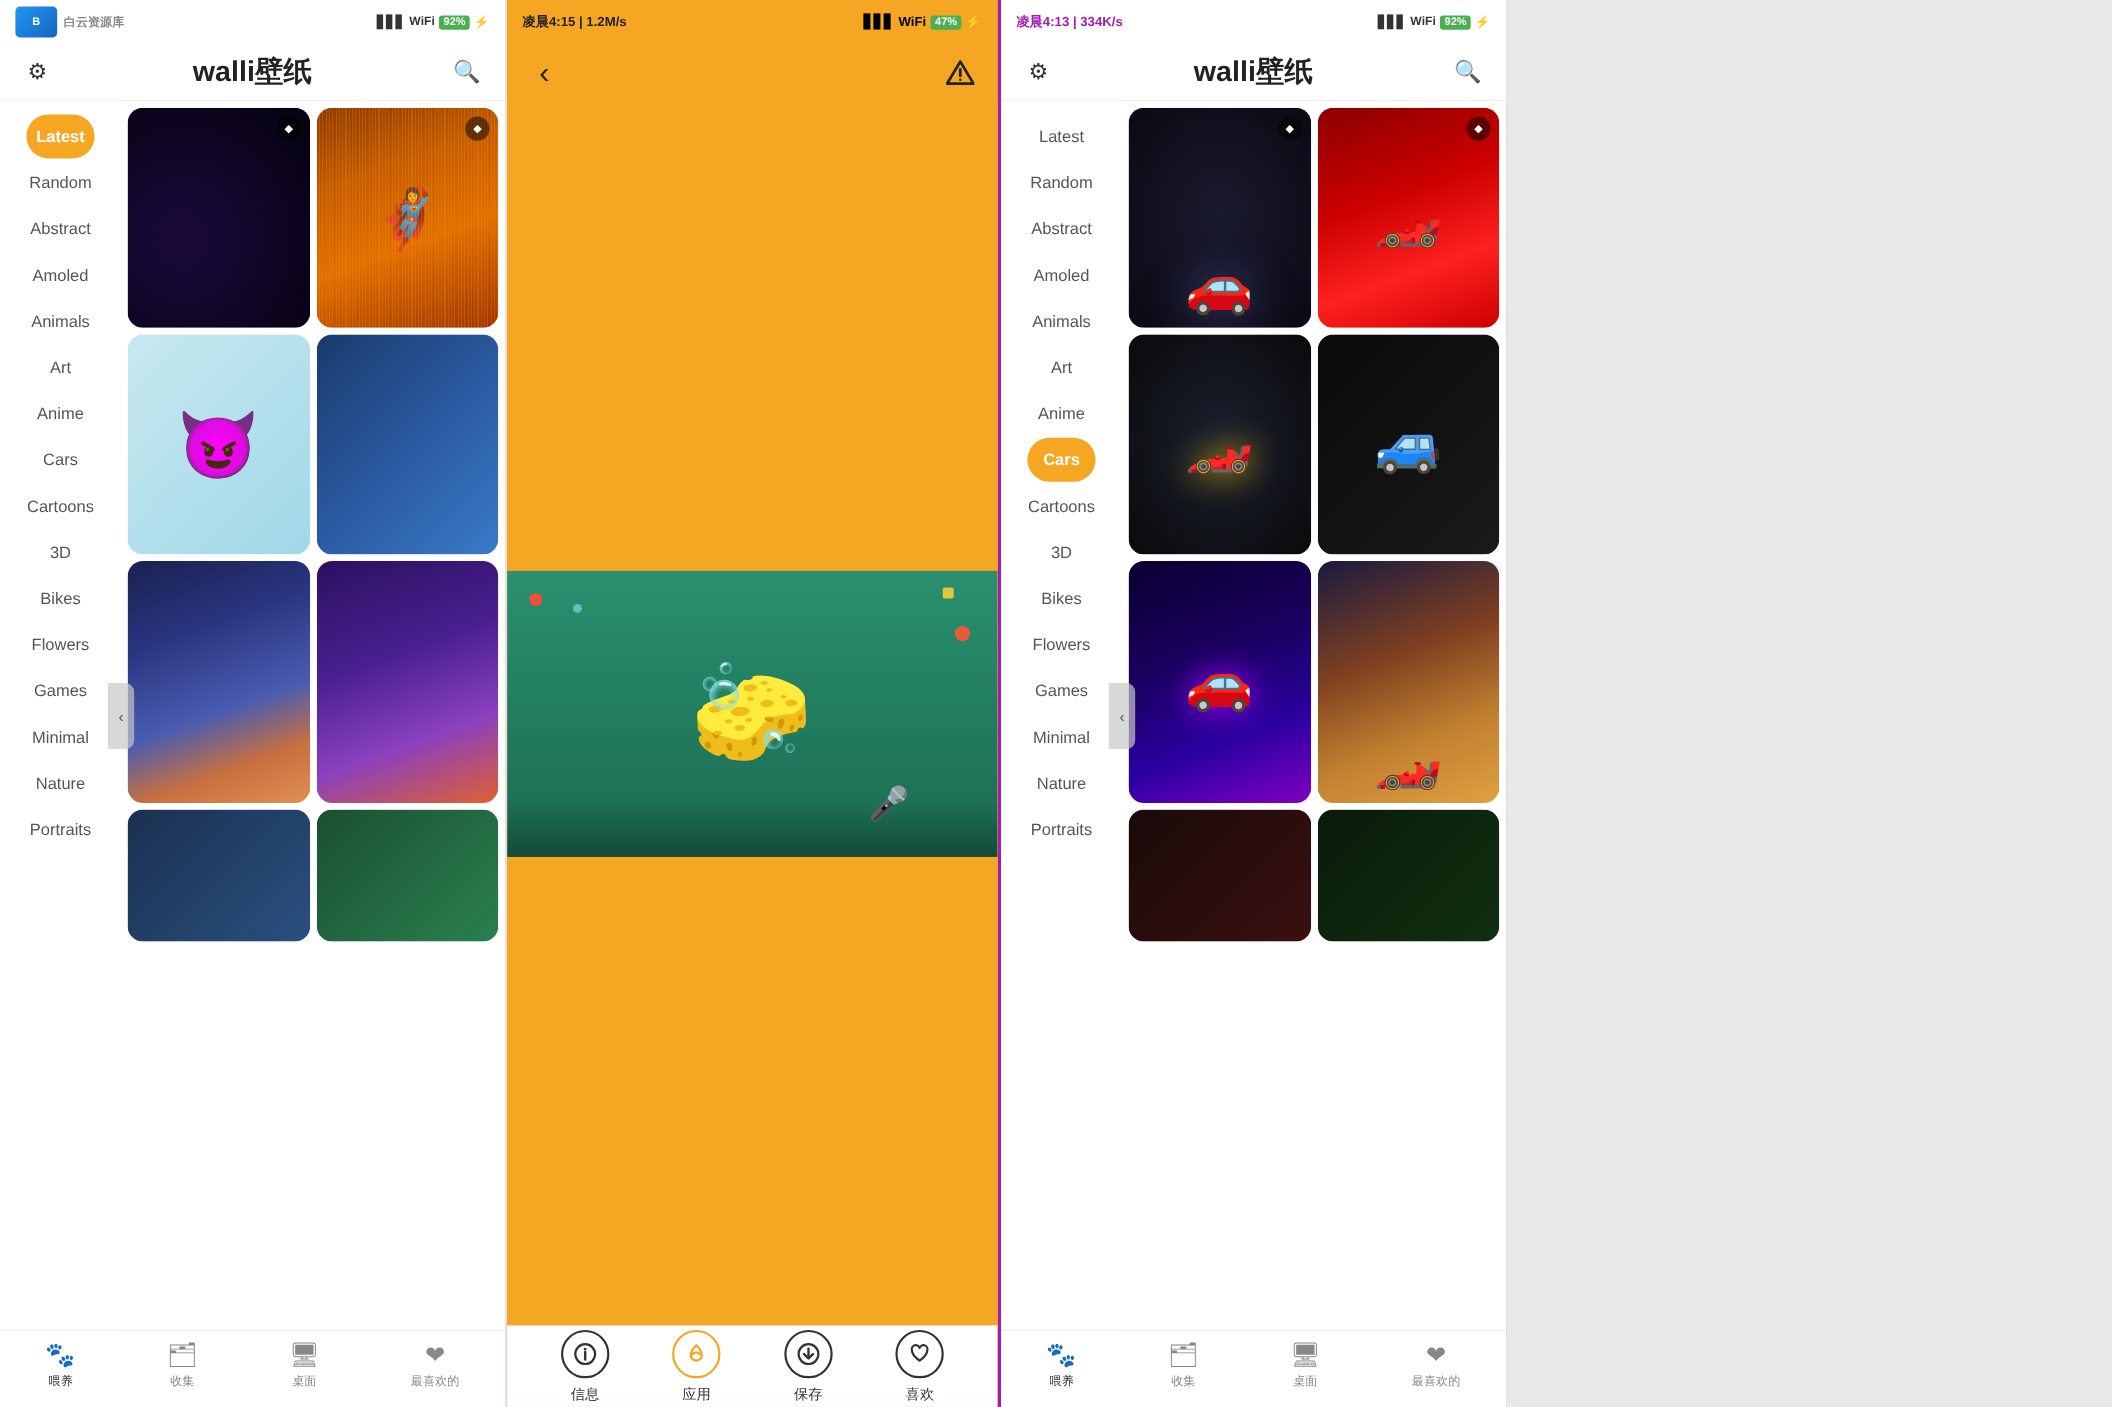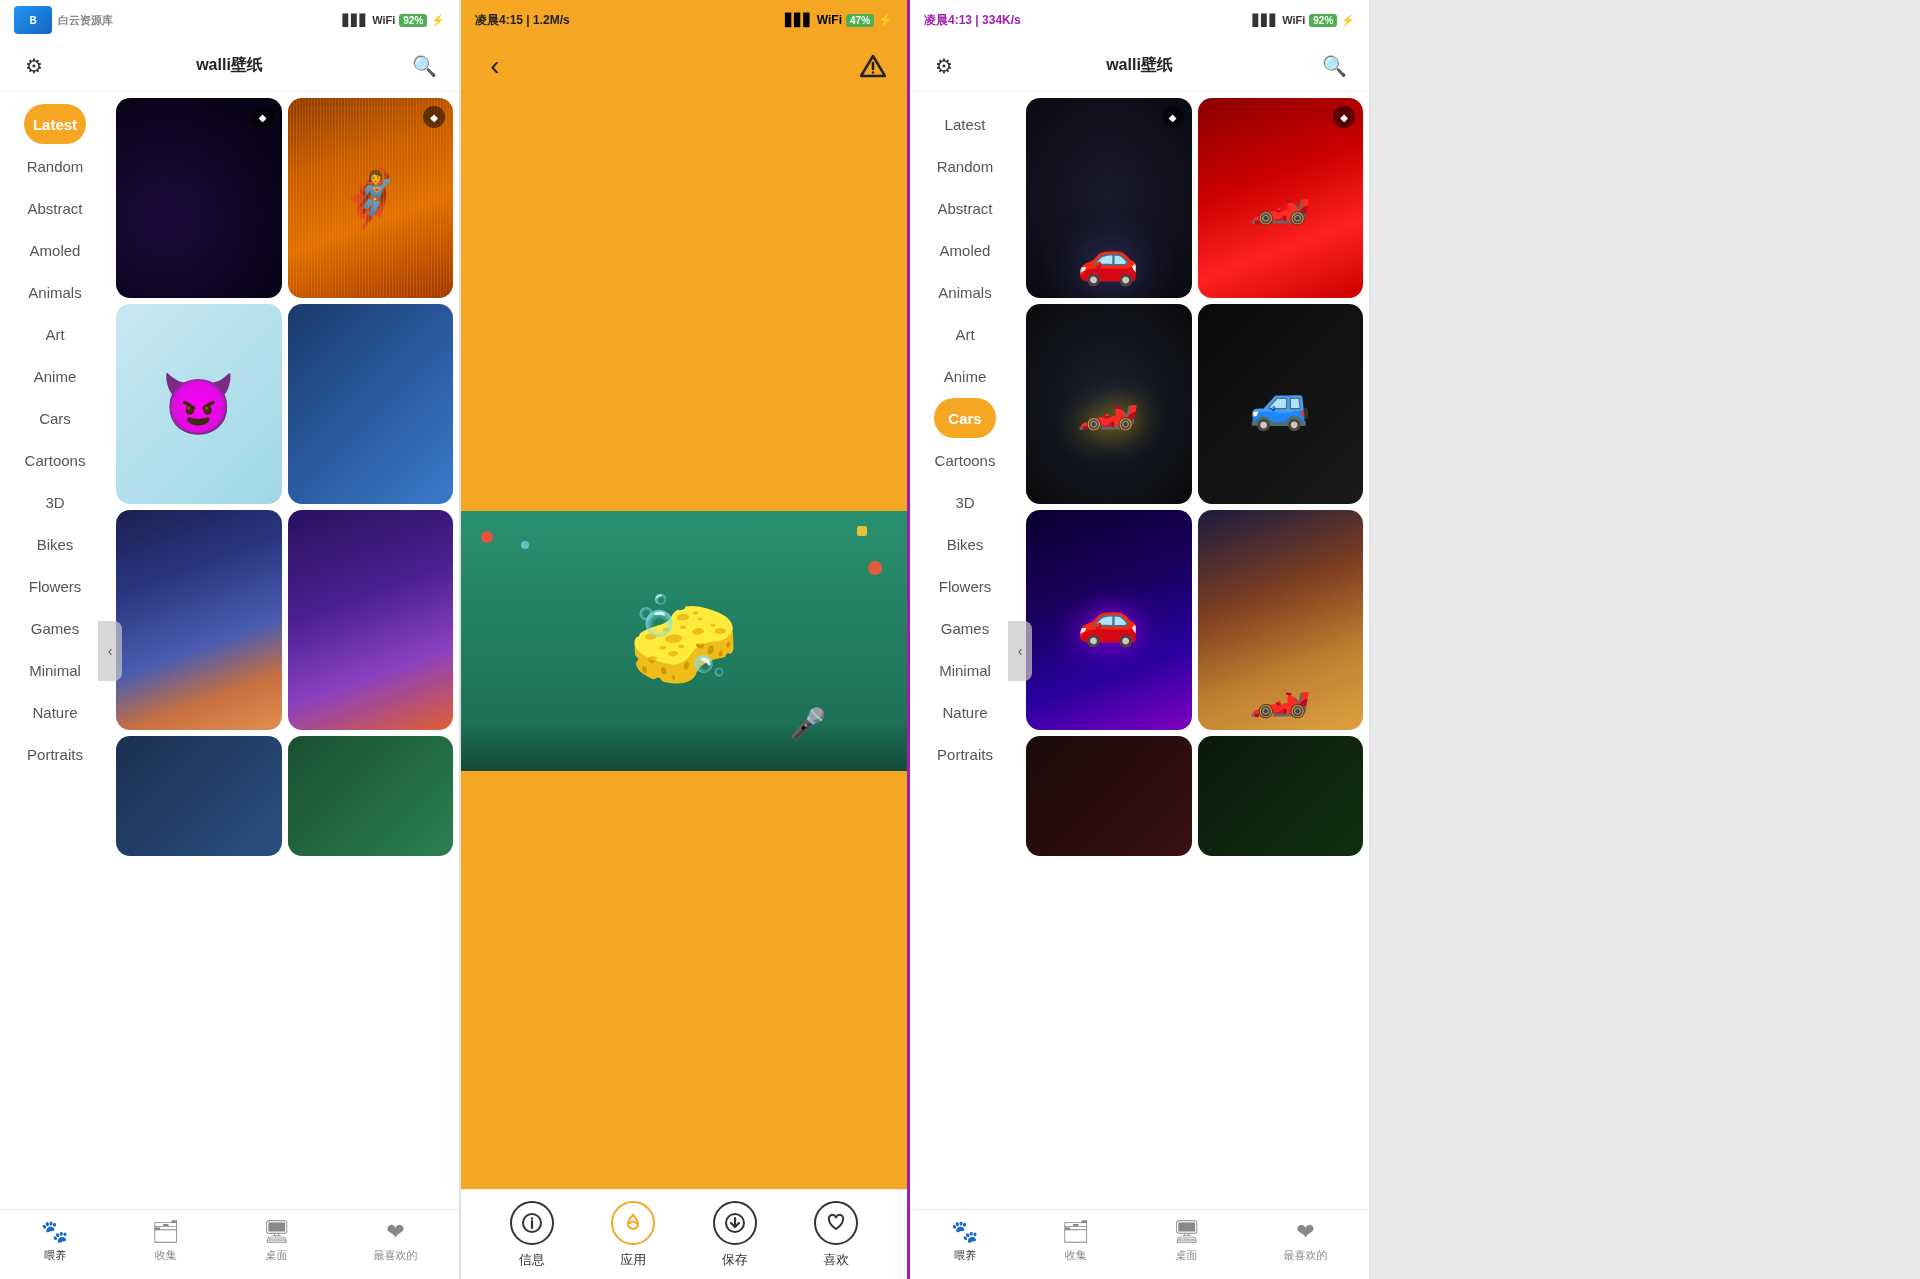--- a/index.html
+++ b/index.html
@@ -75,21 +75,21 @@
       height: 52px;
       background: #fff;
       display: flex;
       align-items: center;
       justify-content: space-between;
       padding: 0 16px;
       border-bottom: 1px solid #f0f0f0;
       flex-shrink: 0;
     }
     .app-header .header-title {
-      font-size: 16px;
+      font-size: 26px;
       font-weight: 700;
       color: #222;
     }
     .icon-btn {
       width: 36px;
       height: 36px;
       display: flex;
       align-items: center;
       justify-content: center;
       cursor: pointer;
@@ -246,21 +246,21 @@
     .viewer-header {
       height: 52px;
       background: #f5a623;
       display: flex;
       align-items: center;
       justify-content: space-between;
       padding: 0 16px;
       flex-shrink: 0;
     }
     .viewer-bottom-nav {
-      height: 90px;
+      height: 74px;
       background: #fff;
       display: flex;
       align-items: center;
       justify-content: space-around;
       padding: 0 20px;
       flex-shrink: 0;
       border-top: 1px solid #eee;
     }
     .viewer-nav-item {
       display: flex;

